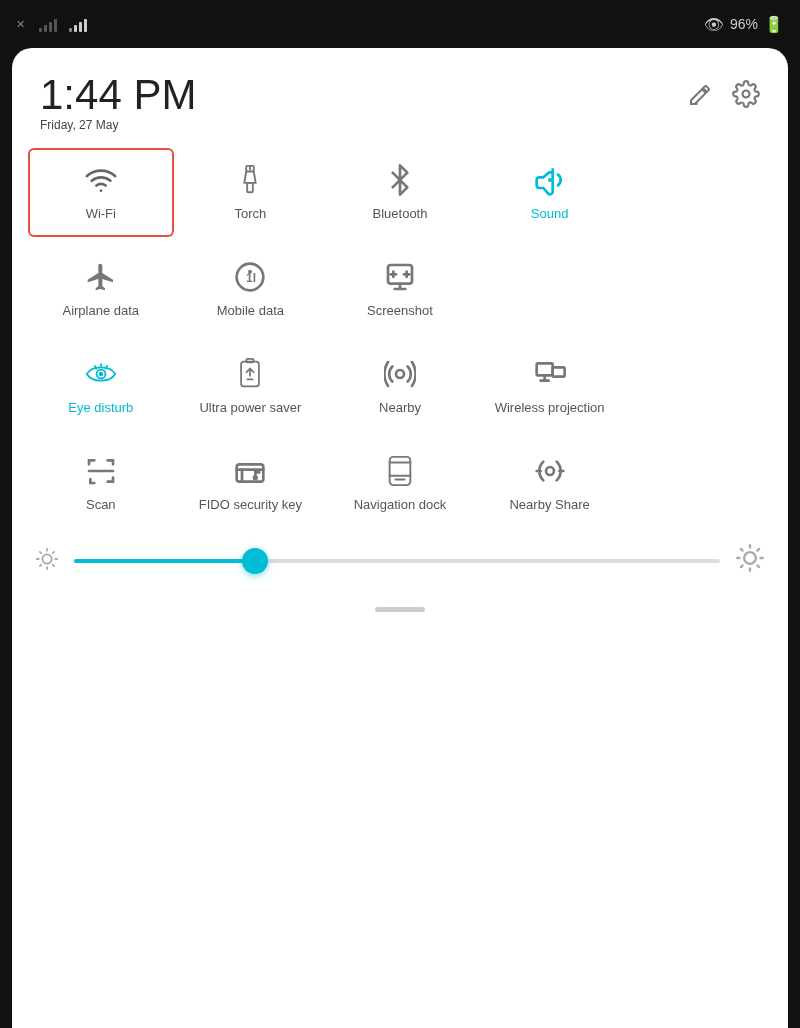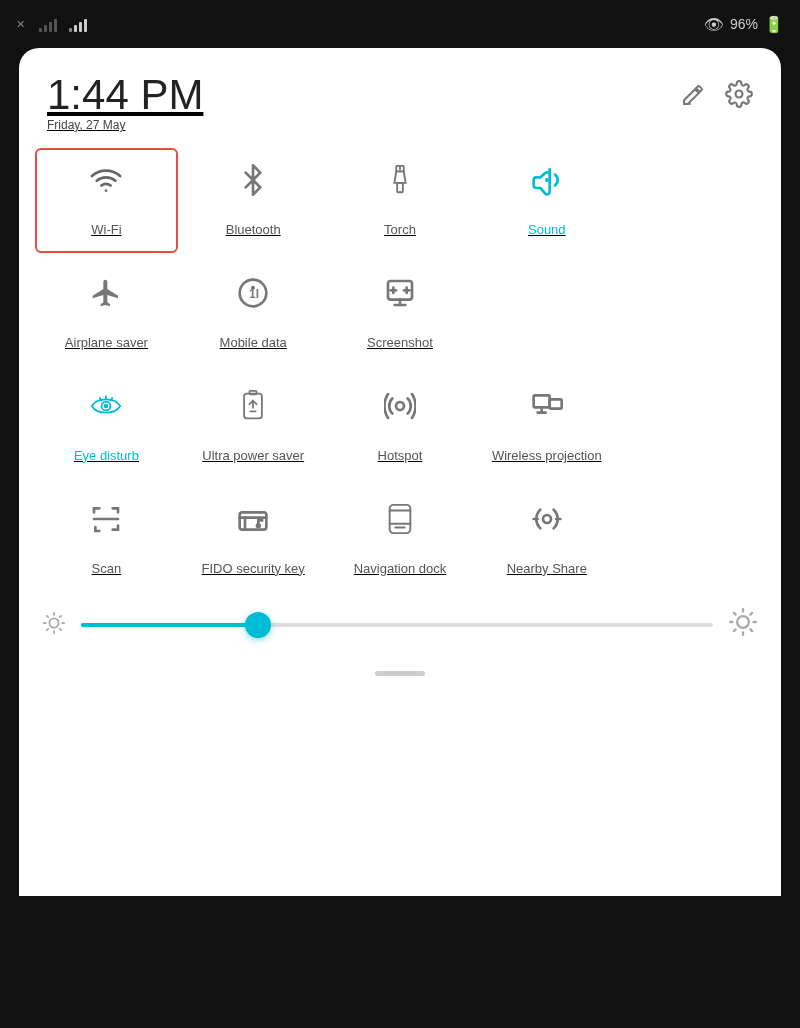--- a/index.html
+++ b/index.html
@@ -34,25 +34,24 @@
     .status-bar-right {
       display: flex;
       align-items: center;
       gap: 6px;
       color: #ccc;
       font-size: 14px;
     }
     .panel {
       background: #fff;
       border-radius: 20px 20px 0 0;
-      margin: 0 19px;
-      height: 848px;
+      margin: 0 12px;
+      height: 980px;
       overflow: hidden;
       position: relative;
-      text-decoration: underline;
     }
     .panel-header {
       padding: 24px 28px 16px 28px;
       display: flex;
       justify-content: space-between;
       align-items: flex-start;
     }
     .time-section {}
     .time-display {
       font-size: 42px;
@@ -83,21 +82,21 @@
       gap: 4px;
     }
     .tile {
       display: flex;
       flex-direction: column;
       align-items: center;
       justify-content: flex-start;
       padding: 14px 6px 14px 6px;
       cursor: pointer;
       border-radius: 8px;
-      gap: 24px;
+      gap: 8px;
     }
     .tile-icon {
       font-size: 28px;
       color: #777;
       height: 36px;
       display: flex;
       align-items: center;
       justify-content: center;
       line-height: 1;
     }
@@ -257,39 +256,39 @@
             <path d="M5 12.55a11 11 0 0 1 14.08 0"></path>
             <path d="M8.53 16.11a6 6 0 0 1 6.95 0"></path>
             <circle cx="12" cy="20" r="1" fill="#666" stroke="none"></circle>
           </svg>
         </div>
         <div class="tile-label">Wi-Fi</div>
       </div>
 
       <div class="tile">
         <div class="tile-icon svg-icon">
-          <svg width="28" height="32" viewBox="0 0 24 24" fill="none" stroke="#777" stroke-width="2" stroke-linecap="round" stroke-linejoin="round">
-            <polyline points="6.5 6.5 17.5 17.5 12 23 12 1 17.5 6.5 6.5 17.5"></polyline>
-          </svg>
-        </div>
-        <div class="tile-label">Bluetooth</div>
-      </div>
-
-      <div class="tile">
-        <div class="tile-icon svg-icon">
           <svg width="24" height="34" viewBox="0 0 24 34" fill="none" stroke="#777" stroke-width="2" stroke-linecap="round">
             <rect x="8" y="2" width="8" height="6" rx="1" stroke="#777"></rect>
             <path d="M8 8 L6 20 L18 20 L16 8"></path>
             <rect x="9" y="20" width="6" height="10" rx="1" stroke="#777"></rect>
             <line x1="12" y1="3" x2="12" y2="6"></line>
           </svg>
         </div>
         <div class="tile-label">Torch</div>
       </div>
 
+      <div class="tile">
+        <div class="tile-icon svg-icon">
+          <svg width="28" height="32" viewBox="0 0 24 24" fill="none" stroke="#777" stroke-width="2" stroke-linecap="round" stroke-linejoin="round">
+            <polyline points="6.5 6.5 17.5 17.5 12 23 12 1 17.5 6.5 6.5 17.5"></polyline>
+          </svg>
+        </div>
+        <div class="tile-label">Bluetooth</div>
+      </div>
+
       <div class="tile active">
         <div class="tile-icon svg-icon">
           <svg width="32" height="32" viewBox="0 0 24 24" fill="none" stroke="#00bcd4" stroke-width="2" stroke-linecap="round">
             <path d="M18 8a5 5 0 0 1 0 8"></path>
             <path d="M14 3.23v17.54a2 2 0 0 1-3.28 1.53L7 18H4a2 2 0 0 1-2-2v-4a2 2 0 0 1 2-2h3l3.72-3.3A2 2 0 0 1 14 8.23z" stroke="#00bcd4"></path>
             <circle cx="12" cy="12" r="1.5" fill="#00bcd4" stroke="none"></circle>
 
           </svg>
         </div>
         <div class="tile-label" style="color:#00bcd4;">Sound</div>
@@ -301,21 +300,21 @@
 
     <div class="quick-tiles">
 
 
       <div class="tile">
         <div class="tile-icon svg-icon">
           <svg width="32" height="32" viewBox="0 0 24 24" fill="#777" stroke="none">
             <path d="M21 16v-2l-8-5V3.5c0-.83-.67-1.5-1.5-1.5S10 2.67 10 3.5V9l-8 5v2l8-2.5V19l-2 1.5V22l3.5-1 3.5 1v-1.5L13 19v-5.5l8 2.5z"></path>
           </svg>
         </div>
-        <div class="tile-label">Airplane saver</div>
+        <div class="tile-label">Airplane data</div>
       </div>
 
       <div class="tile">
         <div class="tile-icon svg-icon">
           <svg width="32" height="32" viewBox="0 0 24 24" fill="none" stroke="#777" stroke-width="2" stroke-linecap="round">
             <circle cx="12" cy="12" r="10"></circle>
             <line x1="12" y1="8" x2="12" y2="8" stroke-width="3"></line>
             <text x="9" y="16" font-size="9" fill="#777" stroke="none" font-weight="bold">1l</text>
           </svg>
         </div>
@@ -374,21 +373,21 @@
       <div class="tile">
         <div class="tile-icon svg-icon">
           <svg width="32" height="32" viewBox="0 0 24 24" fill="none" stroke="#777" stroke-width="2" stroke-linecap="round">
             <circle cx="12" cy="12" r="3"></circle>
             <path d="M6.3 6.3a8 8 0 0 0 0 11.4"></path>
             <path d="M17.7 6.3a8 8 0 0 1 0 11.4"></path>
             <path d="M3.05 3.05a16 16 0 0 0 0 17.9"></path>
             <path d="M20.95 3.05a16 16 0 0 1 0 17.9"></path>
           </svg>
         </div>
-        <div class="tile-label">Hotspot</div>
+        <div class="tile-label">Nearby</div>
       </div>
 
       <div class="tile">
         <div class="tile-icon svg-icon">
           <svg width="32" height="32" viewBox="0 0 24 24" fill="none" stroke="#777" stroke-width="2" stroke-linecap="round">
             <rect x="2" y="4" width="12" height="9" rx="1"></rect>
             <rect x="14" y="7" width="9" height="7" rx="1"></rect>
             <line x1="8" y1="13" x2="8" y2="17"></line>
             <line x1="5" y1="17" x2="11" y2="17"></line>
           </svg>

